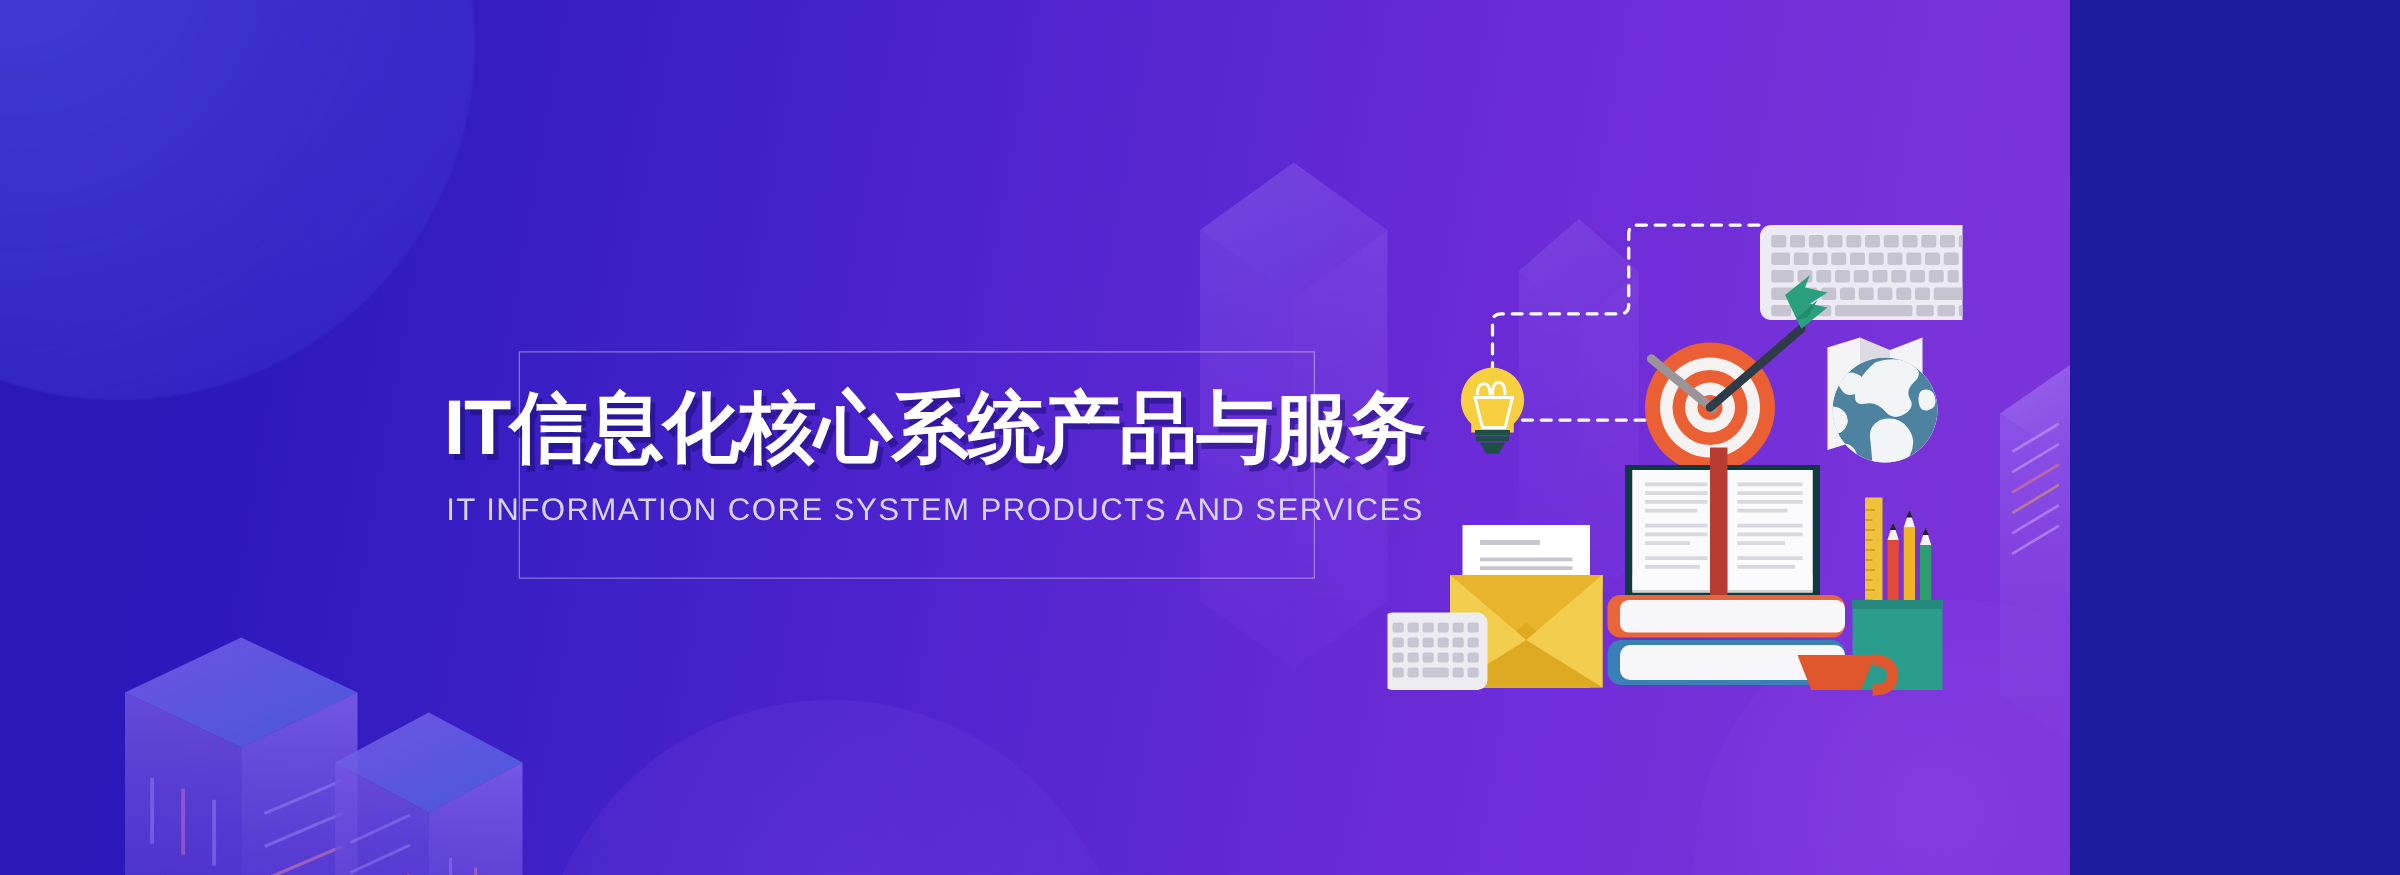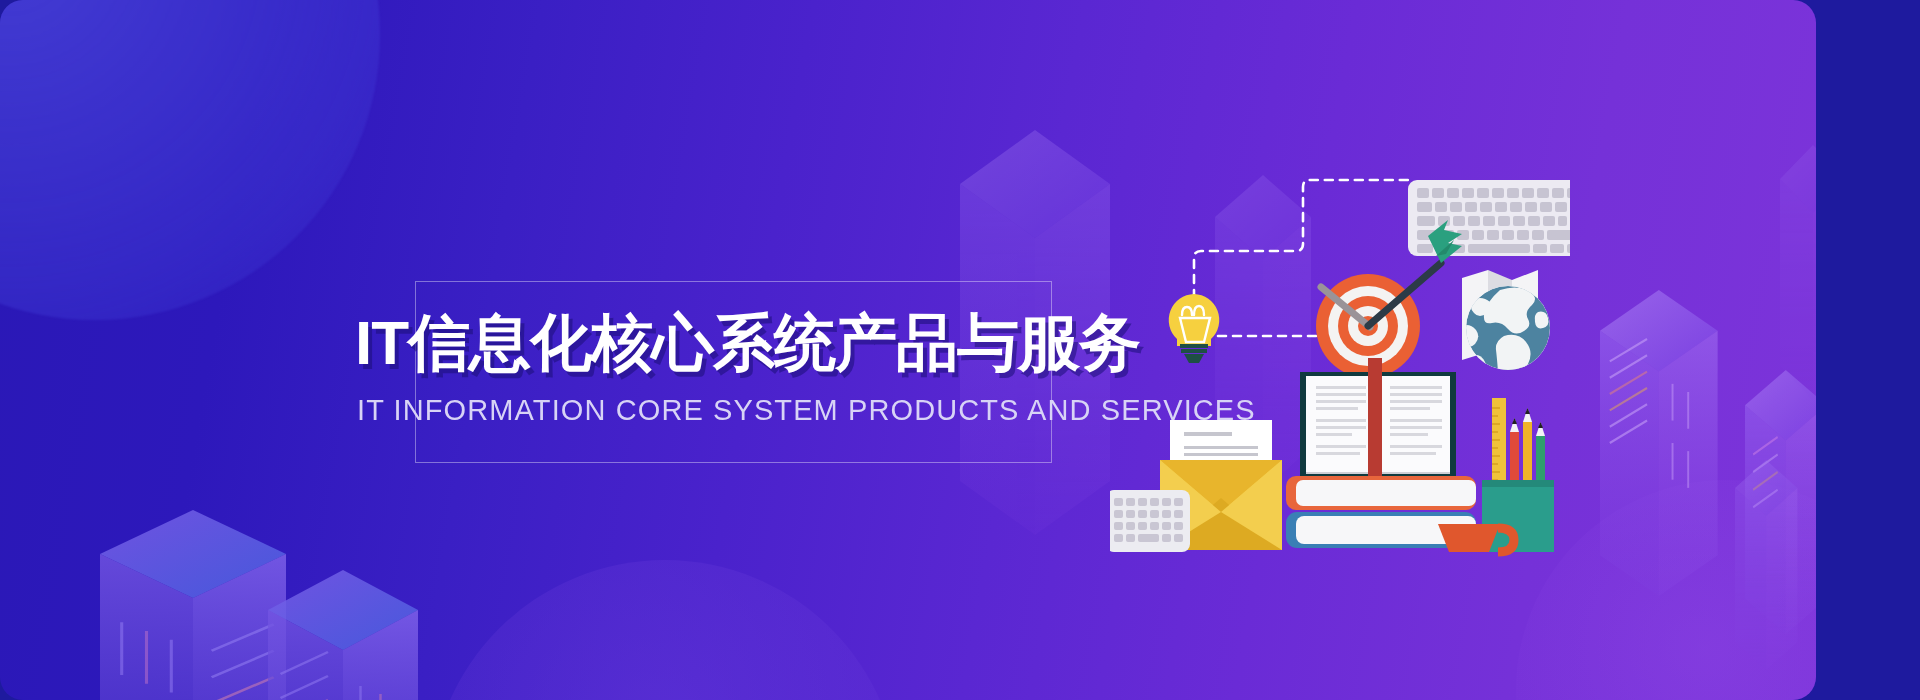--- a/index.html
+++ b/index.html
@@ -1,31 +1,30 @@
 <!DOCTYPE html>
 <html><head>
 <meta charset="utf-8">
 <style>
   html,body{margin:0;padding:0;background:#1e1a9e;}
   body{font-family:"Liberation Sans","DejaVu Sans",sans-serif;}
 
   #banner{
     position:relative;
-    width:1816px;height:700px;
+    width:1656px;height:700px;
     overflow:hidden;
     background:linear-gradient(100deg,
        #2a18b6 0%,
        #2d18bb 14%,
        #3a1fc4 28%,
        #4a22cc 42%,
        #5a27d2 56%,
        #6a2bd6 70%,
        #7531d8 84%,
        #7d34da 100%);
-    border-radius:23px;
   }
 
   
   .blob-tl{
     position:absolute;left:-190px;top:-250px;width:570px;height:570px;
     border-radius:50%;
     background:radial-gradient(circle at 35% 35%, rgba(88,90,235,.55), rgba(70,72,225,.30) 70%, rgba(70,72,225,0) 100%);
     filter:blur(1px);
   }
   .blob-bc{
@@ -50,21 +49,21 @@
     font-size:62px;line-height:1;
     font-weight:bold;
     letter-spacing:-1px;
     color:#ffffff;
     text-shadow:4px 5px 0 rgba(28,14,120,.55);
     white-space:nowrap;
     font-family:"Liberation Sans","DejaVu Sans",sans-serif;
   }
   .en-title{
     position:absolute;left:357px;top:396px;
-    font-size:29px;line-height:1;
+    font-size:25px;line-height:1;
     letter-spacing:1.1px;
     color:#d8d3f6;
     white-space:nowrap;
     font-family:"Liberation Sans","DejaVu Sans",sans-serif;
   }
 
   
   #illustration{position:absolute;left:1110px;top:130px;width:460px;height:440px;}
   #illustration svg{display:block;}
 </style>

